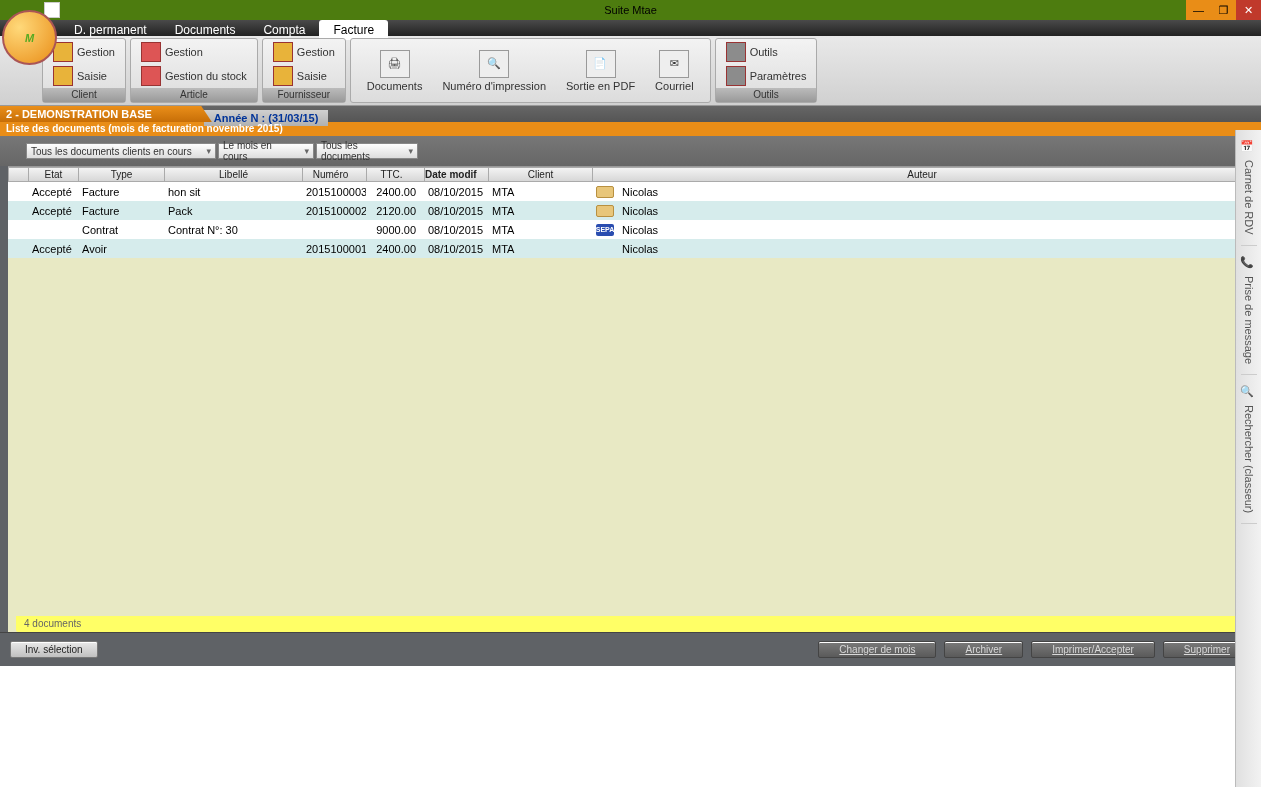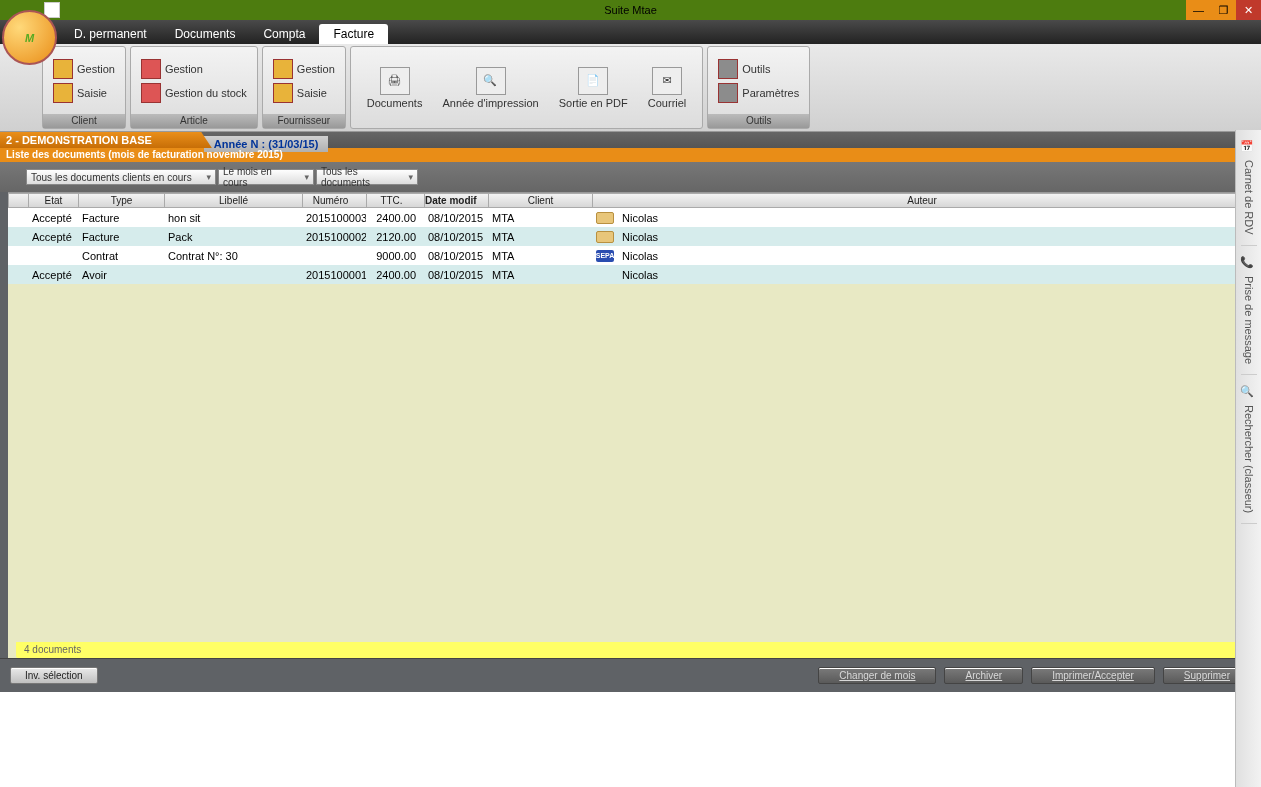--- a/index.html
+++ b/index.html
@@ -4,25 +4,25 @@
 <style>
   * { box-sizing: border-box; margin:0; padding:0; font-family: Tahoma, Arial, sans-serif; font-size:11px; }
   body { width:1261px; height:787px; background:#fff; overflow:hidden; }
   .titlebar { background:#4d7c0f; height:20px; display:flex; align-items:center; position:relative;padding-left:40px; }
   .titlebar .icon { width:16px; height:16px; margin:2px 4px; background:#fff; border:1px solid #ccc; }
   .titlebar .title { position:absolute; left:50%; transform:translateX(-50%); color:#000; font-size:11px; }
   .winbtns { position:absolute; right:0; top:0; display:flex; }
   .winbtn { width:25px; height:20px; text-align:center; line-height:20px; color:#fff; }
   .winbtn.min,.winbtn.max { background:#e98d17; color:#000;}
   .winbtn.close { background:#c0392b; color:#fff;}
-  .menubar { background:linear-gradient(#4a4a4a,#222); height:24px; display:flex; align-items:flex-end; padding-left:60px; }
+  .menubar { background:linear-gradient(#4a4a4a,#222); height:16px; display:flex; align-items:flex-start; padding-left:60px; }
   .menuitem { color:#fff; padding:0 14px; line-height:20px; font-size:12px; cursor:default;}
   .menuitem.active { background:#fff; color:#000; border-radius:3px 3px 0 0;}
   .logo { position:absolute; top:10px; left:2px; width:55px; height:55px; border-radius:50%; background:radial-gradient(circle at 30% 30%, #ffd97a, #e98d17); border:2px solid #a55; z-index:5; display:flex;align-items:center;justify-content:center;font-size:28px;font-style:italic;font-weight:bold;color:#5a2;}
-  .ribbon { background:linear-gradient(#e9e9e9,#d0d0d0); height:88px; border-bottom:1px solid #999; display:flex; padding-left:40px;}
+  .ribbon { background:linear-gradient(#e9e9e9,#d0d0d0); height:70px; border-bottom:1px solid #999; display:flex; padding-left:40px;}
   .rgroup { border:1px solid #aaa; margin:2px 2px 2px 2px; background:linear-gradient(#f3f3f3,#dcdcdc); display:flex; flex-direction:column; border-radius:3px;}
   .rgroup .body { flex:1; display:flex; align-items:center; padding:2px 6px;}
   .rgroup .footer { background:linear-gradient(#bbb,#999); text-align:center; font-size:10px; color:#333; height:14px; line-height:14px;}
   .rcol { display:flex; flex-direction:column; gap:4px; padding:0 4px;}
   .rbtn { display:flex; align-items:center; gap:4px; font-size:10px; color:#333;}
   .rbtn .ico { width:20px;height:20px; background:#d55; border:1px solid #933;}
   .rbtn .ico.y { background:#e8b33a;}
   .rbtn .ico.g { background:#8c8c8c;}
   .rbigbtn { text-align:center; font-size:10px; color:#333; padding:2px 10px;}
   .rbigbtn .bigico { width:30px;height:28px;margin:0 auto 2px; background:#eee; border:1px solid #999; display:flex;align-items:center;justify-content:center;}
@@ -123,21 +123,21 @@
             <div class="ico y"></div>
             <span>Saisie</span>
           </div>
     </div>
       </div>
     <div class="footer">Fournisseur</div>
   </div>
   <div class="rgroup" style="flex-direction:row">
     <div class="body">
       <div class="rbigbtn"><div class="bigico">🖨</div><span>Documents</span></div>
-      <div class="rbigbtn"><div class="bigico">🔍</div><span>Année d'impression</span></div>
+      <div class="rbigbtn"><div class="bigico">🔍</div><span>Numéro d'impression</span></div>
       <div class="rbigbtn"><div class="bigico">📄</div><span>Sortie en PDF</span></div>
       <div class="rbigbtn"><div class="bigico">✉</div><span>Courriel</span></div>
     </div>
   </div>
   <div class="rgroup">
     <div class="body">
         <div class="rcol">
       <div class="rbtn">
             <div class="ico g"></div>
             <span>Outils</span>

